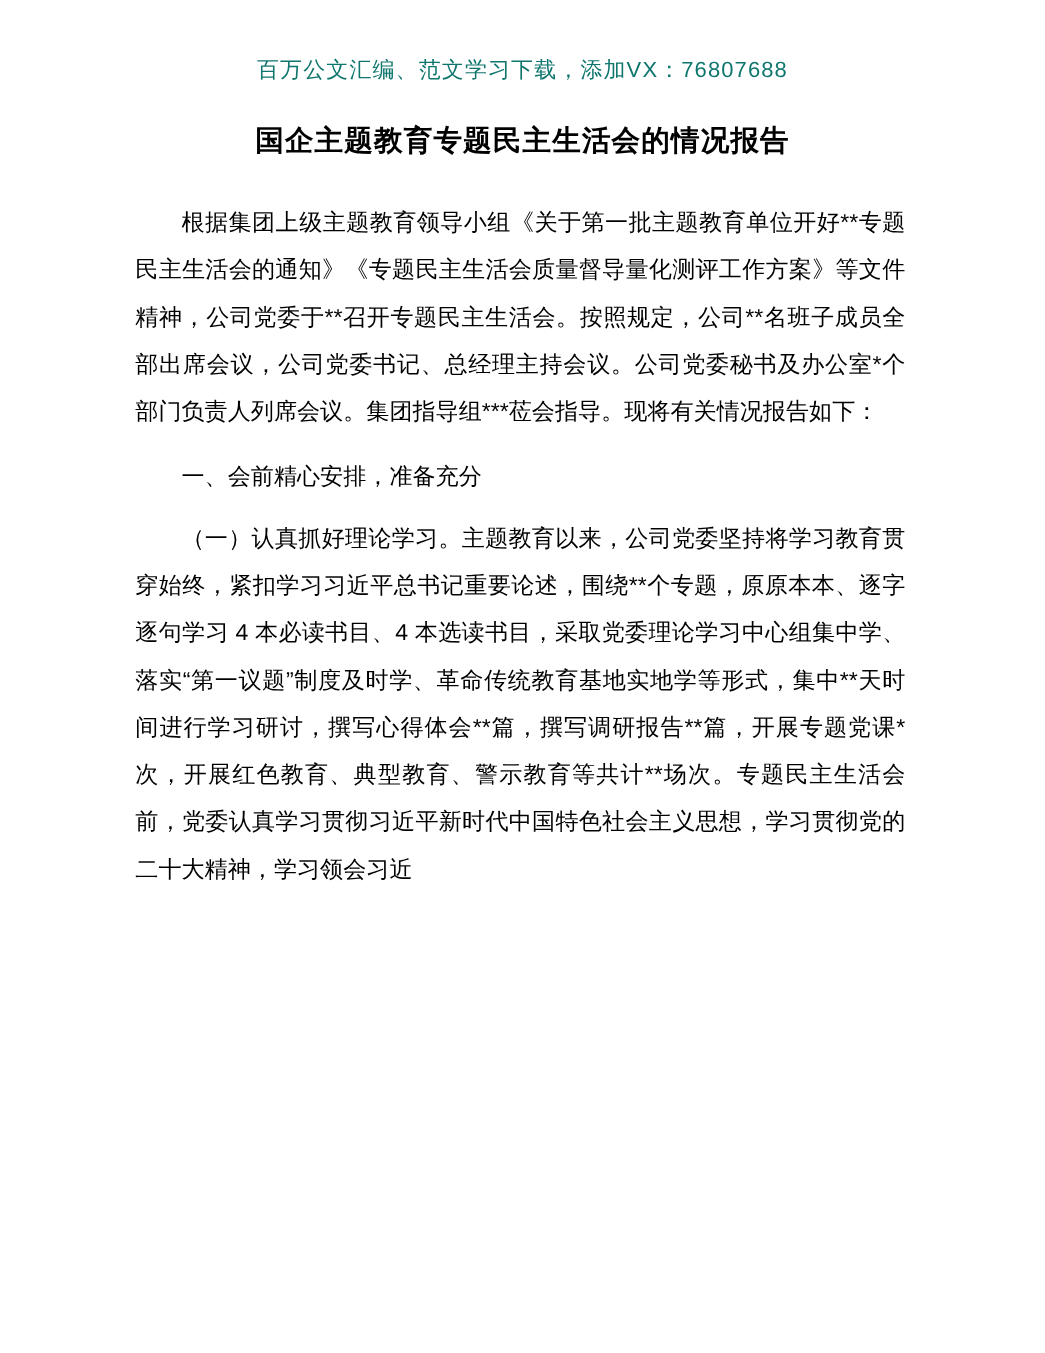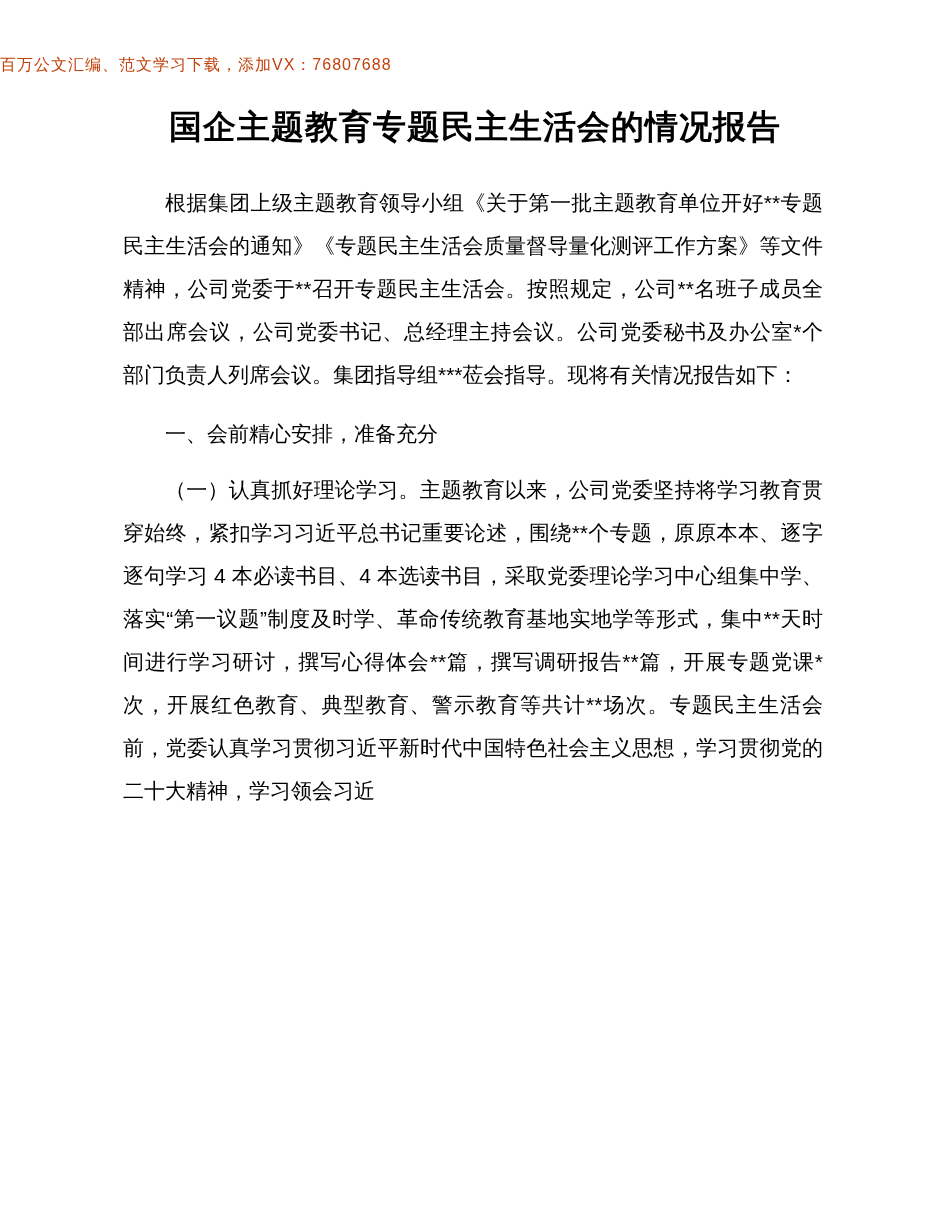--- a/index.html
+++ b/index.html
@@ -12,31 +12,31 @@
       width: 950px;
       height: 1230px;
       background: #ffffff;
       overflow: hidden;
       font-family: "Liberation Sans", "DejaVu Sans", sans-serif;
       color: #000000;
       box-sizing: border-box;
     }
     .promo-banner {
       padding-top: 50px;
-      text-align: left;
-      font-size: 16px;
+      text-align: center;
+      font-size: 20px;
       line-height: 29px;
-      color: #c2410c;
+      color: #0f766e;
       letter-spacing: 1px;
       font-weight: 400;
     }
     .doc-title {
       margin: 26px 0 0 0;
       text-align: center;
-      font-size: 33px;
+      font-size: 26px;
       line-height: 44px;
       font-weight: 700;
       letter-spacing: 1px;
       color: #000000;
     }
     .doc-content {
       width: 700px;
       margin-left: 123px;
       margin-top: 32px;
     }

